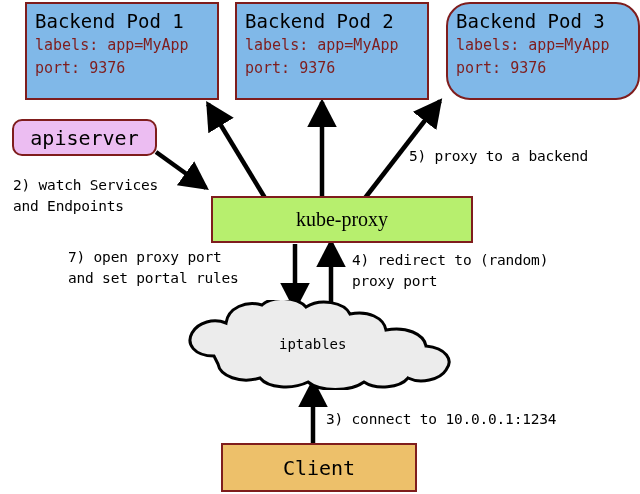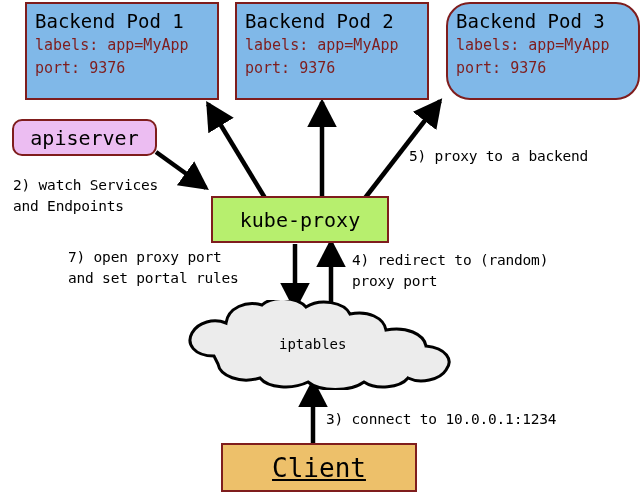--- a/index.html
+++ b/index.html
@@ -71,24 +71,23 @@
     color: #000;
     white-space: nowrap;
   }
   .client {
     background: #edc06a;
     display: flex;
     align-items: center;
     justify-content: center;
   }
   .client-label {
-    font-size: 26px;
-    color: #000;
-    white-space: nowrap;
-    text-decoration: underline;
+    font-size: 20px;
+    color: #000;
+    white-space: nowrap;
   }
   .cloudwrap {
     position: absolute;
     z-index: 2;
   }
   .cloud-label {
     position: absolute;
     font-size: 14px;
     color: #000;
     white-space: nowrap;
@@ -171,21 +170,21 @@
   <div class="node pod" style="left:446px; top:2px; width:194px; height:98px;border-radius:24px;">
     <div class="pod-title">Backend Pod 3</div>
     <div class="pod-line">labels: app=MyApp</div>
     <div class="pod-line">port: 9376</div>
   </div>
 
   <div class="node apiserver" style="left:12px; top:119px; width:145px; height:37px;border-radius:10px;">
     <div class="apiserver-label">apiserver</div>
   </div>
 
-  <div class="node kubeproxy" style="left:211px; top:196px; width:178px; height:47px;">
+  <div class="node kubeproxy" style="left:211px; top:196px; width:262px; height:47px;font-family:Liberation Serif, serif;">
     <div class="kubeproxy-label">kube-proxy</div>
   </div>
 
   <div class="node client" style="left:221px; top:443px; width:196px; height:49px;">
     <div class="client-label">Client</div>
   </div>
 
   <div class="step" style="left:13px; top:175px;">
     <div>2) watch Services</div>
     <div>and Endpoints</div>

